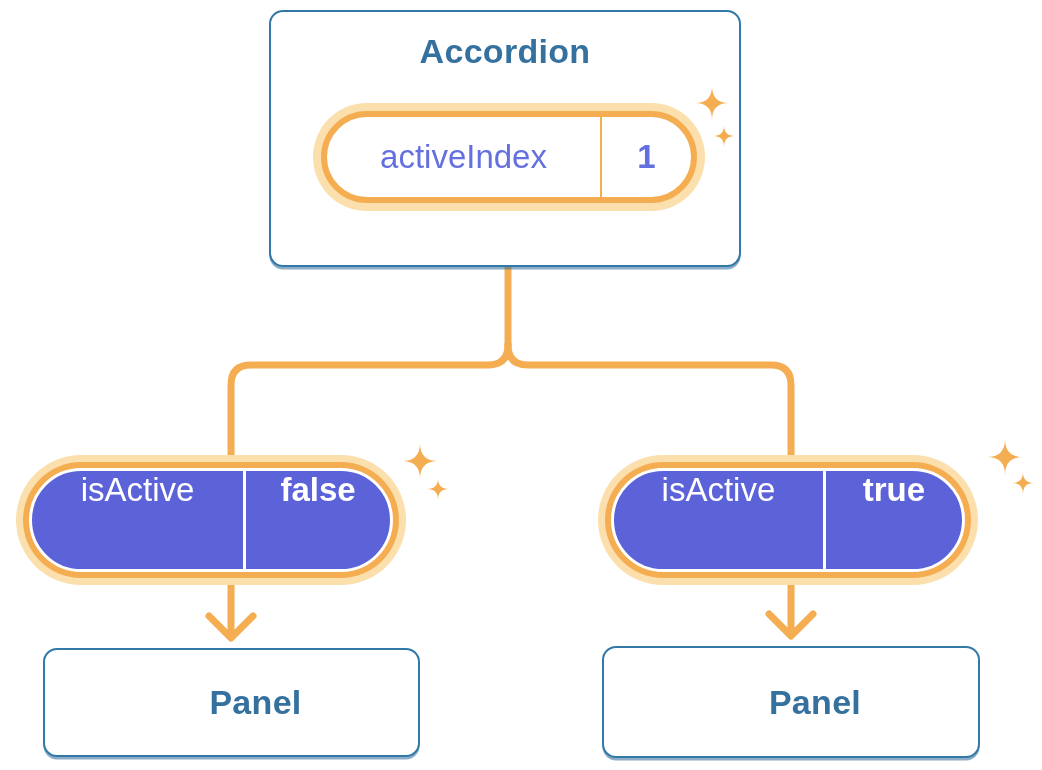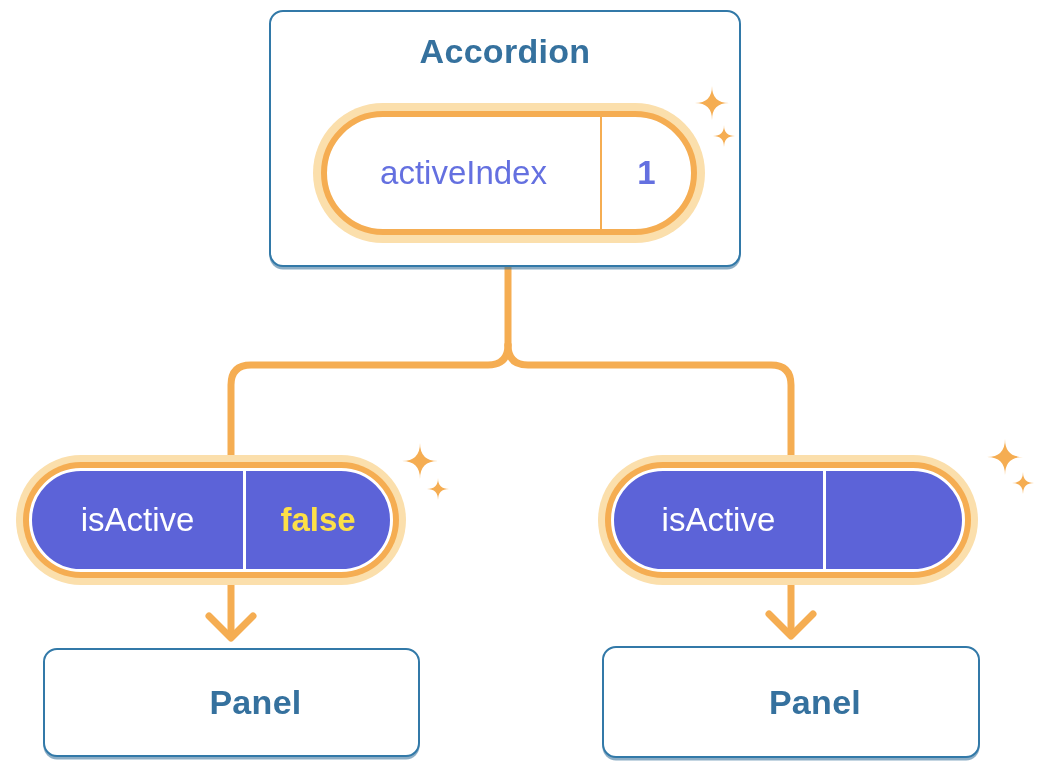--- a/index.html
+++ b/index.html
@@ -39,21 +39,21 @@
     font-size:34px;
     font-weight:600;
     text-align:center;
     letter-spacing:0.3px;
   }
   .accordion-card{left:269px;top:10px;width:472px;height:257px;}
   .accordion-title{position:absolute;left:0;top:20px;width:100%;}
   
   .state-pill{
     position:absolute;
-    left:321px;top:111px;width:376px;height:124px;
+    left:321px;top:111px;width:376px;height:92px;
     background:#fff;
     border:6px solid var(--accent-orange);
     border-radius:999px;
     box-shadow:0 0 0 8px var(--halo-orange);
     display:flex;align-items:stretch;
     z-index:3;
   }
   .state-pill .cell{display:flex;align-items:center;justify-content:center;}
   .state-pill .cell.name{flex:0 0 75%;}
   .state-pill .cell.value{flex:1;}
@@ -65,27 +65,27 @@
     position:absolute;
     background:var(--pill-purple);
     border:3px solid #fff;
     border-radius:999px;
     box-shadow:0 0 0 6px var(--accent-orange),0 0 0 13px var(--halo-orange);
     display:flex;align-items:stretch;
     z-index:3;
   }
   .prop-pill-left{left:29px;top:468px;width:364px;height:104px;}
   .prop-pill-right{left:611px;top:468px;width:354px;height:104px;}
-  .prop-pill .cell{display:flex;align-items:center;justify-content:center;}
+  .prop-pill .cell{display:flex;align-items:flex-start;justify-content:center;}
   .prop-pill-left .cell.name{flex:0 0 59%;}
   .prop-pill-right .cell.name{flex:0 0 60%;}
   .prop-pill .cell.value{flex:1;}
   .prop-pill .divider{width:3px;background:#fff;}
   .prop-name{color:#fff;font-size:33px;}
-  .prop-value{color:#fde047;font-size:33px;font-weight:700;}
+  .prop-value{color:#ffffff;font-size:33px;font-weight:700;}
   .panel-card{display:flex;align-items:center;justify-content:center;padding-left:48px;}
   .panel-left{left:43px;top:648px;width:377px;height:109px;}
   .panel-right{left:602px;top:646px;width:378px;height:112px;}
 </style>
 </head>
 <body>
 
 <div class="stage">
 
   <svg class="layer lines" viewBox="0 0 1042 770">
@@ -120,20 +120,23 @@
     <div class="cell value">
       <span class="prop-value">false</span>
     </div>
   </div>
 
   <div class="prop-pill prop-pill-right">
     <div class="cell name">
       <span class="prop-name">isActive</span>
     </div>
     <div class="divider"></div>
+    <div class="cell value">
+      <span class="prop-value">true</span>
+    </div>
   </div>
 
   <div class="card panel-card panel-left">
     <span class="card-title">Panel</span>
   </div>
   <div class="card panel-card panel-right">
     <span class="card-title">Panel</span>
   </div>
 
   <svg class="layer sparkles" viewBox="0 0 1042 770">

